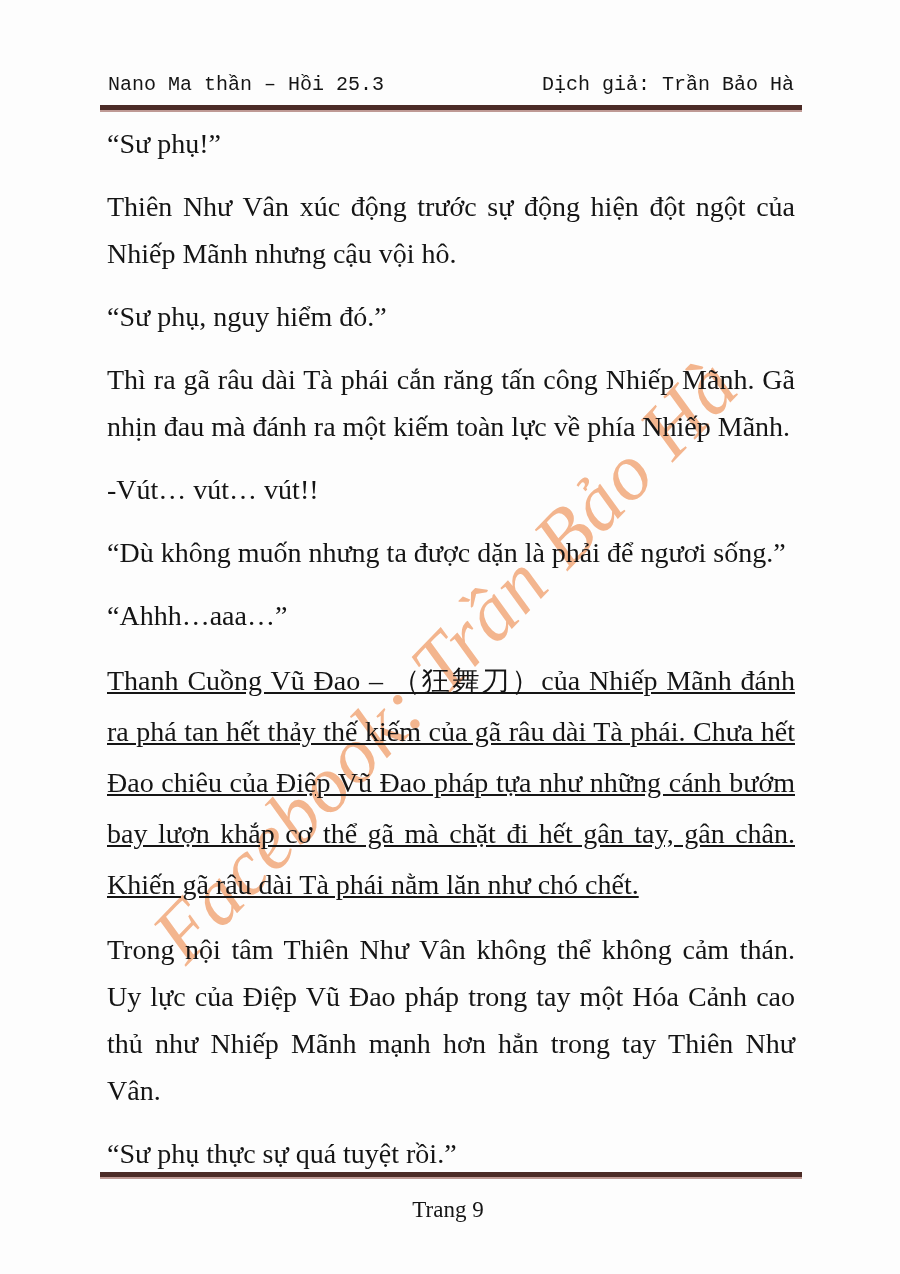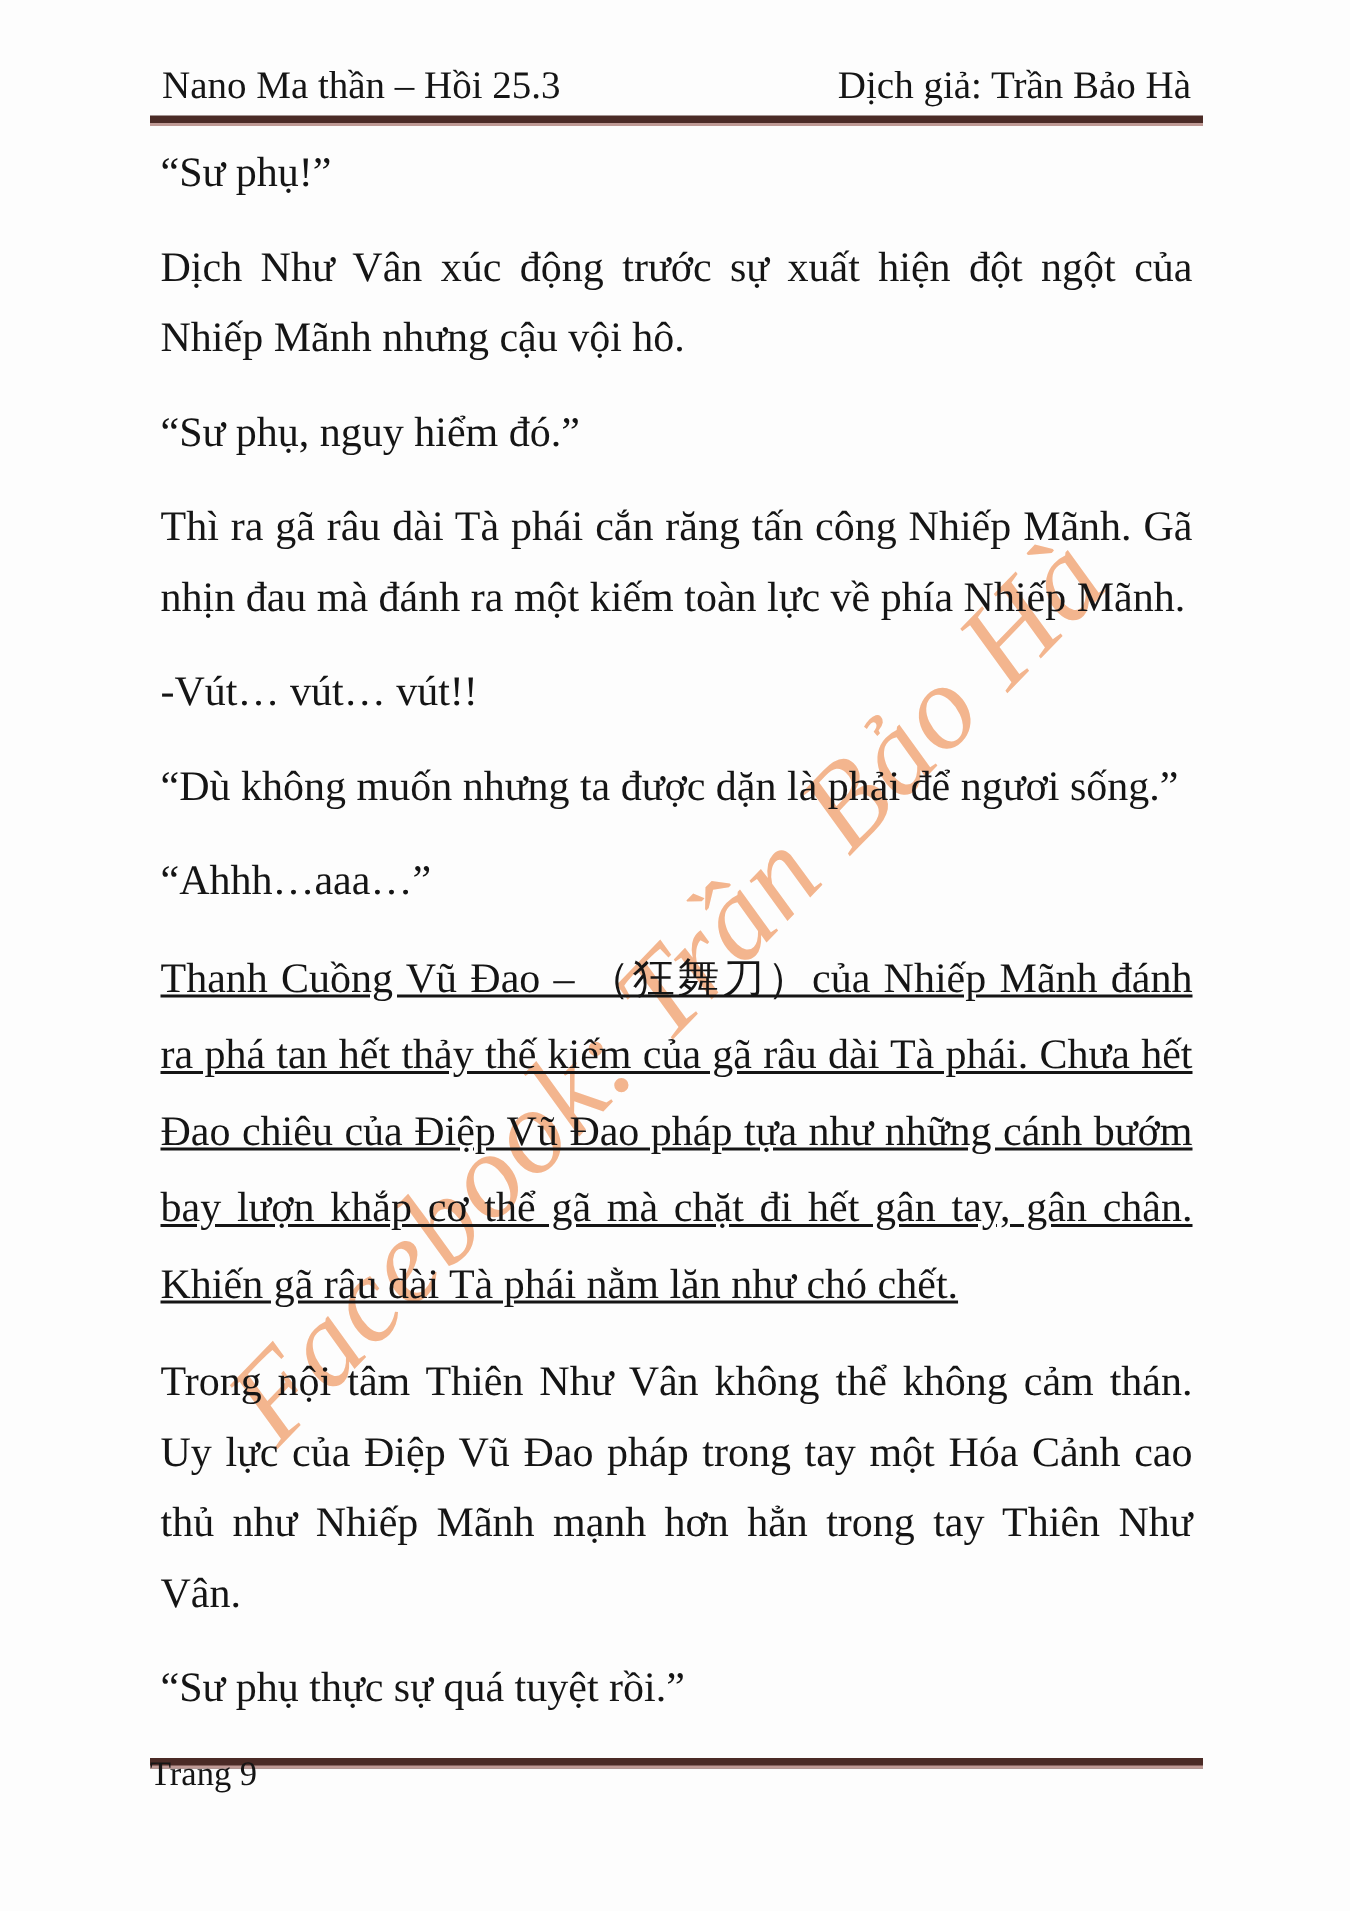--- a/index.html
+++ b/index.html
@@ -36,23 +36,24 @@
     left: 100px;
     top: 0;
     width: 702px;
     z-index: 2;
   }
   .header-row {
     display: flex;
     justify-content: space-between;
     align-items: baseline;
     padding: 0 8px;
-    margin-top: 42px;
-    font-size: 26px;
+    margin-top: 70px;
+    font-size: 20px;
     line-height: 30px;
+    font-family: Liberation Mono, monospace;
   }
   .rule {
     height: 5px;
     background: var(--rule-dark, #4b2b26);
     border-bottom: 2px solid var(--rule-light, #bf9a95);
     margin-top: 5px;
   }
   .body-text {
     padding: 0 7px;
     margin-top: 8px;
@@ -73,23 +74,23 @@
     top: 1172px;
     width: 702px;
     height: 5px;
     background: var(--rule-dark, #4b2b26);
     border-bottom: 2px solid var(--rule-light, #bf9a95);
     z-index: 2;
   }
   .page-num {
     position: absolute;
     left: 100px;
-    top: 1170px;
+    top: 1197px;
     width: 702px;
-    text-align: left;
+    text-align: center;
     padding-right: 6px;
     box-sizing: border-box;
     font-size: 23px;
     z-index: 2;
   }
 </style>
 </head>
 <body>
 
 <div class="page">
@@ -100,21 +101,21 @@
 
     <div class="header-row">
       <span>Nano Ma thần – Hồi 25.3</span>
       <span>Dịch giả: Trần Bảo Hà</span>
     </div>
 
     <div class="rule"></div>
 
     <div class="body-text">
       <p>“Sư phụ!”</p>
-      <p>Dịch Như Vân xúc động trước sự xuất hiện đột ngột của Nhiếp Mãnh nhưng cậu vội hô.</p>
+      <p>Thiên Như Vân xúc động trước sự động hiện đột ngột của Nhiếp Mãnh nhưng cậu vội hô.</p>
       <p>“Sư phụ, nguy hiểm đó.”</p>
       <p>Thì ra gã râu dài Tà phái cắn răng tấn công Nhiếp Mãnh. Gã nhịn đau mà đánh ra một kiếm toàn lực về phía Nhiếp Mãnh.</p>
       <p>-Vút… vút… vút!!</p>
       <p>“Dù không muốn nhưng ta được dặn là phải để ngươi sống.”</p>
       <p>“Ahhh…aaa…”</p>
       <p class="cjk">Thanh Cuồng Vũ Đao – （狂舞刀）của Nhiếp Mãnh đánh ra phá tan hết thảy thế kiếm của gã râu dài Tà phái. Chưa hết Đao chiêu của Điệp Vũ Đao pháp tựa như những cánh bướm bay lượn khắp cơ thể gã mà chặt đi hết gân tay, gân chân. Khiến gã râu dài Tà phái nằm lăn như chó chết.</p>
       <p>Trong nội tâm Thiên Như Vân không thể không cảm thán. Uy lực của Điệp Vũ Đao pháp trong tay một Hóa Cảnh cao thủ như Nhiếp Mãnh mạnh hơn hẳn trong tay Thiên Như Vân.</p>
       <p>“Sư phụ thực sự quá tuyệt rồi.”</p>
     </div>
 

